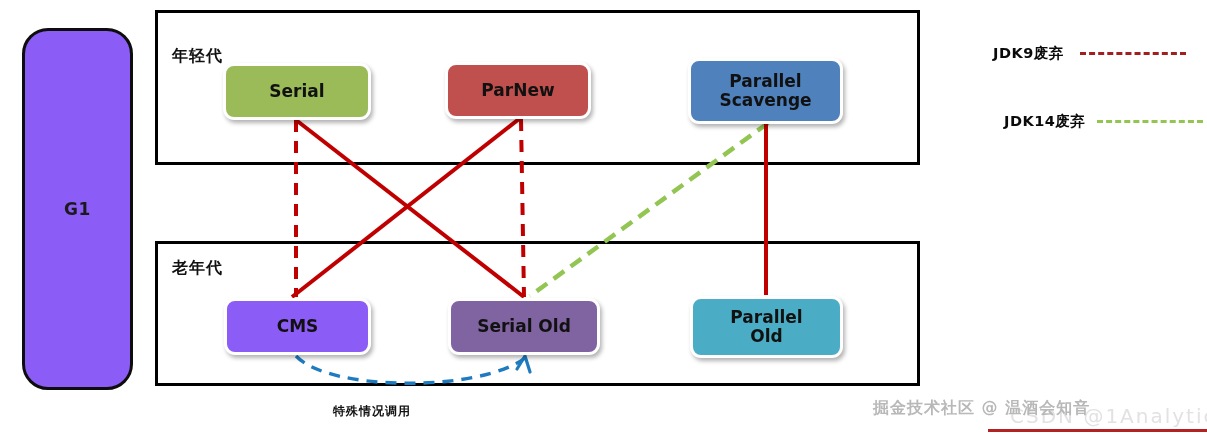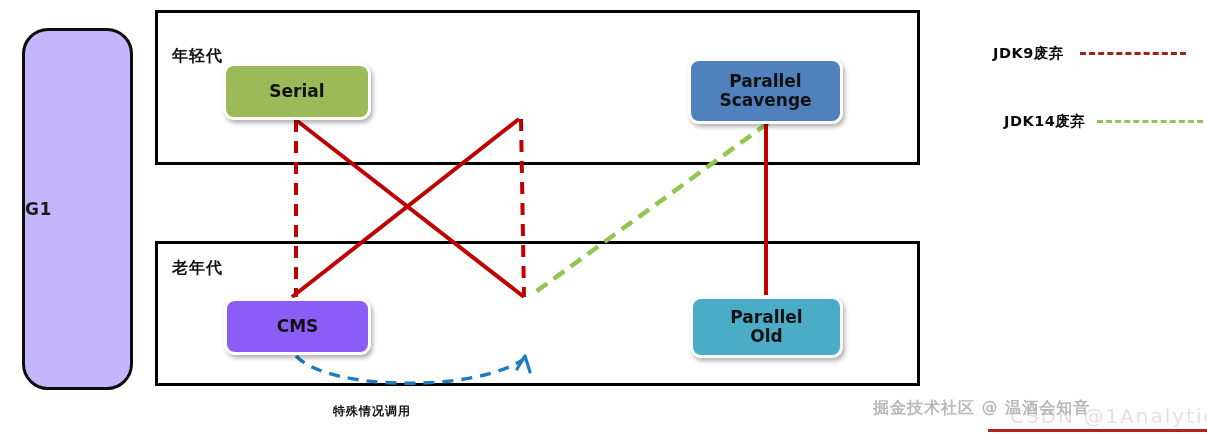--- a/index.html
+++ b/index.html
@@ -26,24 +26,25 @@
     pointer-events: none;
   }
   .g1-box {
     position: absolute;
     left: 22px;
     top: 28px;
     width: 111px;
     height: 362px;
     border: 3px solid #0d0d0d;
     border-radius: 26px;
-    background: #c4b5fd;
+    background: #8b5cf6;
     box-sizing: border-box;
     display: flex;
     align-items: center;
+    justify-content: center;
   }
   .g1-label {
     font-size: 17px;
     font-weight: bold;
     color: #1a1a1a;
     letter-spacing: 0.5px;
   }
   .gen-box {
     position: absolute;
     border: 3px solid #000000;
@@ -174,30 +175,36 @@
 
     <line x1="766" y1="123" x2="766" y2="295" stroke="#C00000" stroke-width="4"></line>
 
     <path d="M 296 356 C 330 392, 480 392, 525 358" fill="none" stroke="#1F7BC0" stroke-width="3.4" stroke-dasharray="11,8"></path>
     <path d="M 525 356 L 517 369 M 525 356 L 530 372" fill="none" stroke="#1F7BC0" stroke-width="3.2" stroke-linecap="round"></path>
   </svg>
 
   <div class="node" id="node-serial">
     <span>Serial</span>
   </div>
+  <div class="node" id="node-parnew">
+    <span>ParNew</span>
+  </div>
   <div class="node" id="node-ps">
     <div>
       <span>Parallel</span>
       <span>Scavenge</span>
     </div>
   </div>
 
   <div class="node" id="node-cms">
     <span>CMS</span>
   </div>
+  <div class="node" id="node-serialold">
+    <span>Serial Old</span>
+  </div>
   <div class="node" id="node-parold">
     <div>
       <span>Parallel</span>
       <span>Old</span>
     </div>
   </div>
 
   <div class="caption">特殊情况调用</div>
 
   <div class="legend-row" id="legend-1">

